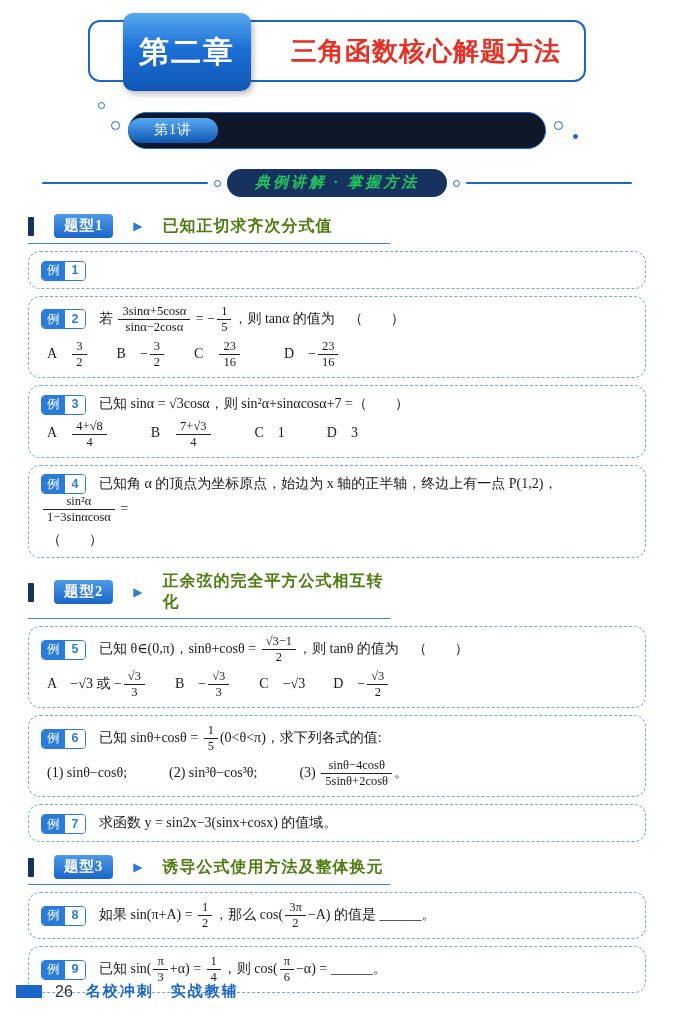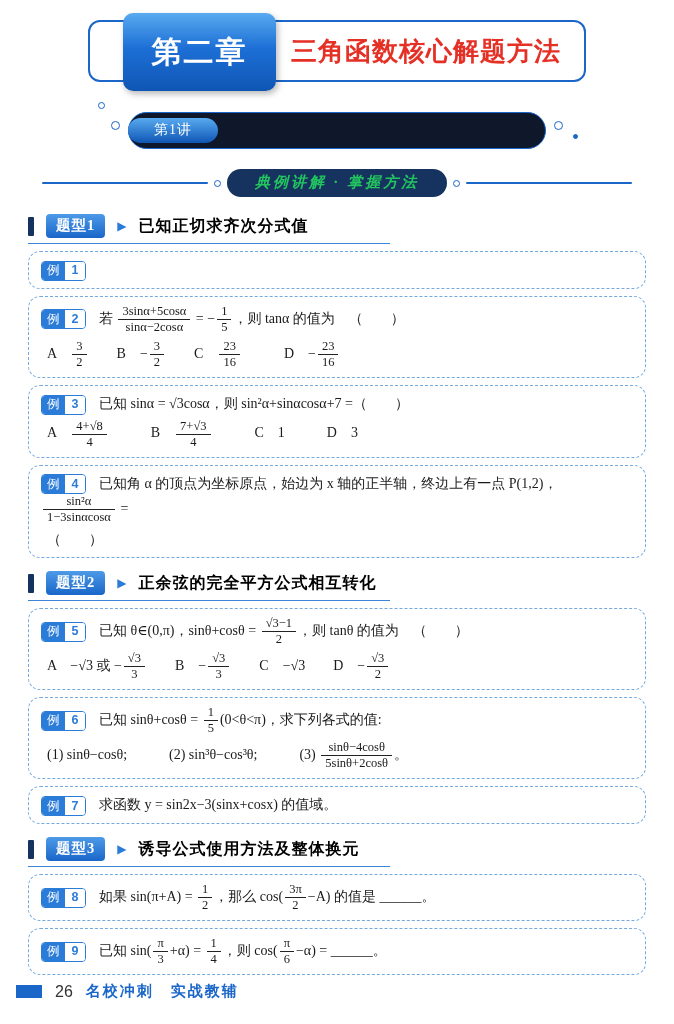--- a/index.html
+++ b/index.html
@@ -9,21 +9,21 @@
     font-family:"Liberation Serif","DejaVu Serif",serif;
     color:#1a1a1a;
   }
   
   .page-header {
     position:relative; margin:20px 88px 0 88px; height:62px;
     border:2.5px solid #1a66c9; border-radius:12px;
     display:flex; align-items:center;
   }
   .chapter-box {
-    position:absolute; left:33px; top:-9px; width:153px; height:78px;
+    position:absolute; left:33px; top:-9px; width:128px; height:78px;
     background:linear-gradient(180deg,#58aaf0 0%,#1d6fd6 45%,#0f56b4 100%);
     border-radius:10px; box-shadow:2px 3px 6px rgba(0,0,0,.28);
     color:#fff; font-size:30px; font-weight:bold; letter-spacing:2px;
     display:flex; align-items:center; justify-content:center;
   }
   .chapter-title {
     flex:1; padding-left:178px; text-align:center;
     color:#e53026; font-size:26px; font-weight:bold; letter-spacing:1px;
   }
   
@@ -48,33 +48,33 @@
   .banner-line { flex:1; height:2.4px; background:#1a66c9; border-radius:2px; }
   .banner-dot { width:7px; height:7px; border:1.6px solid #1a66c9; border-radius:50%; background:#fff; flex:0 0 auto; }
   .banner-pill {
     background:#16335f; color:#22c55e; border-radius:999px; padding:4px 28px 5px;
     font-size:15px; font-weight:bold; font-style:italic; letter-spacing:3px;
     flex:0 0 auto;
   }
   
   .main { padding:4px 28px 0 28px; }
   .section-head {
-    display:flex; align-items:center; gap:12px;
+    display:flex; align-items:center; gap:20px;
     border-bottom:1.6px solid #3b86d8; width:362px;
     padding-bottom:5px; margin:13px 0 7px 0;
   }
   .sec-bar { width:6px; height:19px; background:#16335f; border-radius:1px; flex:0 0 auto; }
   .sec-badge {
     background:linear-gradient(180deg,#4d9ae8,#1a66c9);
     color:#fff; font-size:14.5px; font-weight:bold; letter-spacing:1px;
     border-radius:4px; padding:2px 10px 3px; flex:0 0 auto;
   }
   .sec-arrow { color:#2b7cd8; font-size:12px; flex:0 0 auto;
     font-family:"DejaVu Sans",sans-serif; }
-  .sec-title { color:#000000; font-size:16px; font-weight:bold; letter-spacing:1px; }
+  .sec-title { color:#4d7c0f; font-size:16px; font-weight:bold; letter-spacing:1px; }
   .example {
     border:1.6px dashed #74a9e0; border-radius:12px;
     padding:6px 12px; margin:7px 0;
   }
   .ex-line { line-height:1.5; padding:1px 0; font-size:14px; }
   .ex-line.cont { padding-left:6px; margin-top:2px; }
   .ex-badge {
     display:inline-flex; vertical-align:middle;
     border:1.5px solid #2b7cd8; border-radius:4px; overflow:hidden;
     font-size:12.5px; line-height:1.2; margin-right:9px;

